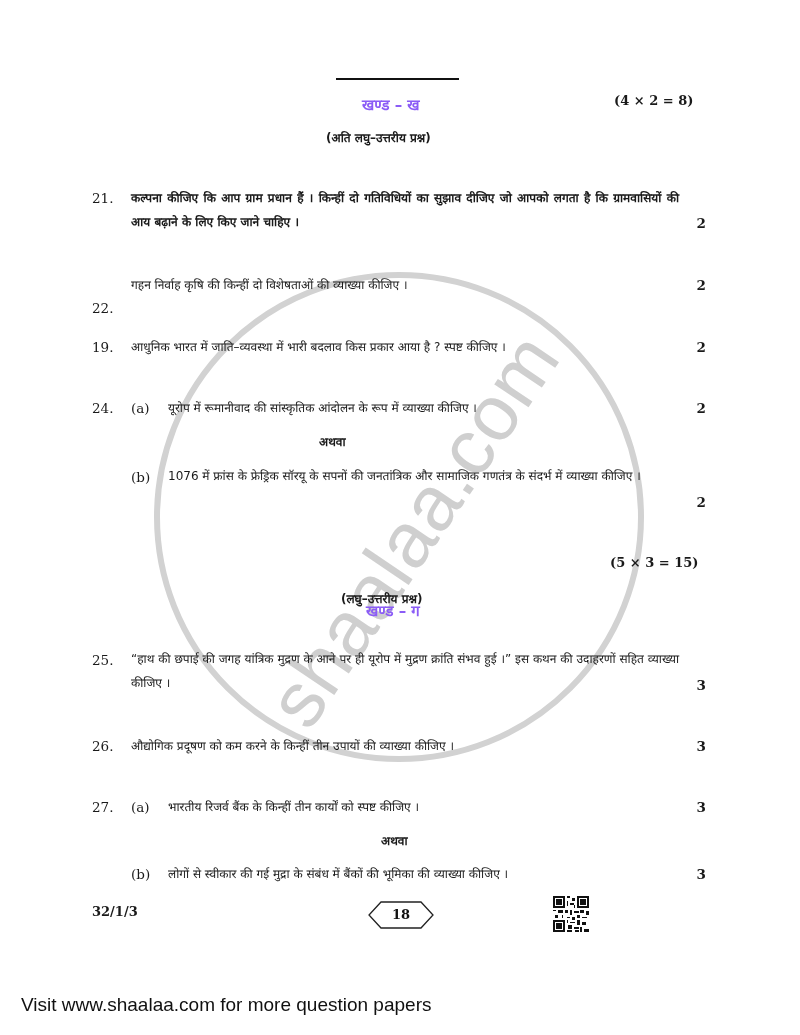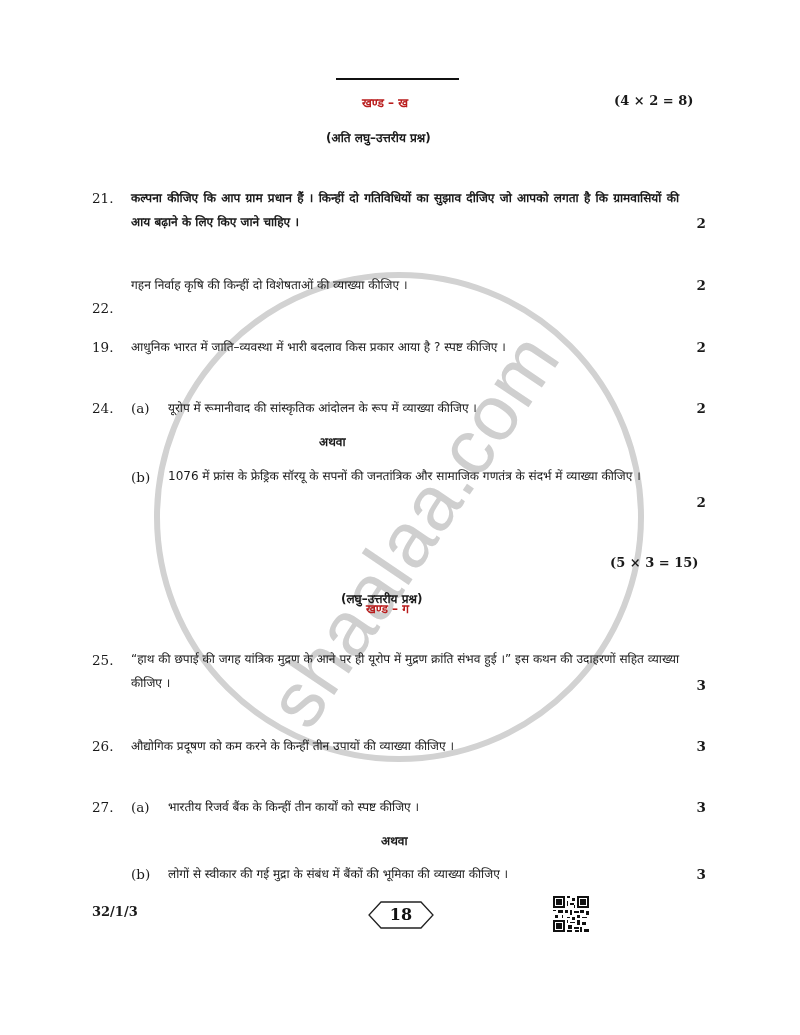--- a/index.html
+++ b/index.html
@@ -54,22 +54,22 @@
       left: 336px;
       top: 78px;
       width: 123px;
       height: 0;
       border-top: 2px solid #111;
     }
     .section-title {
       position: absolute;
       font-family: "DejaVu Sans", sans-serif;
       font-weight: bold;
-      font-size: 12px;
-      color: #b91c1c;
+      font-size: 15px;
+      color: #8b5cf6;
     }
     .section-marks {
       position: absolute;
       font-family: "DejaVu Serif", serif;
       font-weight: bold;
       font-size: 13px;
       color: #1a1a1a;
     }
     .section-sub {
       position: absolute;
@@ -139,21 +139,21 @@
     .page-num svg { position: absolute; left: 0; top: 0; }
     .page-num span {
       position: absolute;
       left: 0; top: 0;
       width: 66px;
       height: 20px;
       line-height: 28px;
       text-align: center;
       font-family: "DejaVu Serif", serif;
       font-weight: bold;
-      font-size: 16px;
+      font-size: 13px;
       color: #111;
     }
     .qr {
       position: absolute;
       left: 553px;
       top: 896px;
       width: 36px;
       height: 36px;
     }
     .site-footer {
@@ -288,14 +288,15 @@
         <rect x="17" y="15" width="2" height="2" fill="#111"></rect>
         <rect x="9" y="17" width="2" height="2" fill="#111"></rect>
         <rect x="12" y="18" width="3" height="1" fill="#111"></rect>
         <rect x="16" y="18" width="1" height="3" fill="#111"></rect>
         <rect x="18" y="19" width="3" height="2" fill="#111"></rect>
         <rect x="8" y="20" width="3" height="1" fill="#111"></rect>
         <rect x="13" y="20" width="2" height="1" fill="#111"></rect>
       </svg>
     </div>
 
+    <div class="site-footer">Visit www.shaalaa.com for more question papers</div>
   </div>
 </div>
 
 </body></html>

